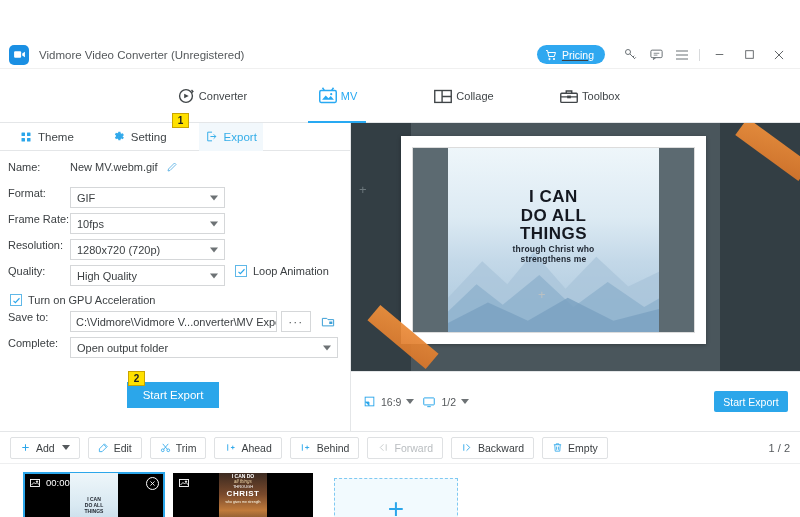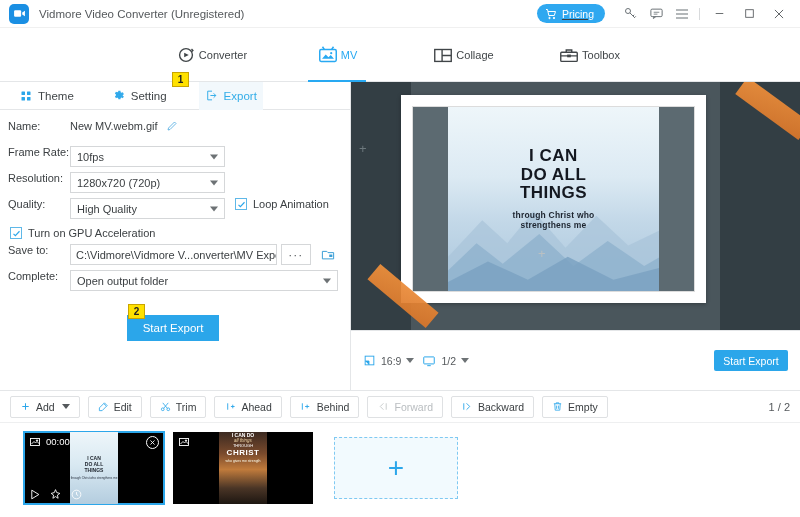--- a/index.html
+++ b/index.html
@@ -13,20 +13,21 @@
     position: relative;
   }
 
   
   .titlebar {
     height: 28px; width: 100%;
     display: flex; align-items: center;
     background: #ffffff;
     border-bottom: 1px solid #f0f0f0;
     position: relative;
+    margin-top: 41px;
   }
   .app-logo {
     width: 20px; height: 20px; margin-left: 9px;
     background: #1a8fe3; border-radius: 5px;
     display: flex; align-items: center; justify-content: center;
   }
   .app-logo svg { display:block; }
   .app-title {
     margin-left: 10px; font-size: 11.5px; color: #55595c;
   }
@@ -220,21 +221,21 @@
     position: absolute; bottom: 0; left: 0; right: 0; height: 62%;
   }
   .slide-text {
     position: absolute; left: 0; right: 0; top: 22%;
     text-align: center; color: #141820;
     font-weight: bold; line-height: 1.08;
     letter-spacing: .5px;
   }
   .st-big { font-size: 17px; }
   .st-sub {
-    margin-top: 7px; font-size: 8.5px; font-weight: bold;
+    font-size: 8.5px; font-weight: bold;
     color: #1d2530; letter-spacing: .2px; line-height: 1.25;
   }
   .tape {
     position: absolute; background: linear-gradient(160deg,#f0913c,#d9762a);
     opacity: .93;
   }
   .tape-tr { width: 78px; height: 21px; right: -12px; top: 16px; transform: rotate(36deg); }
   .tape-bl { width: 76px; height: 20px; left: 14px; bottom: 24px; transform: rotate(40deg); }
 
   .playbar {
@@ -486,20 +487,27 @@
       <div class="frow">
         <div class="flabel">Name:</div>
         <div class="fname">New MV.webm.gif</div>
         <span class="pencil">
           <svg width="12" height="12" viewBox="0 0 24 24" fill="none" stroke="currentColor" stroke-width="1.6">
             <path d="M4 20l4-1L20 7l-3-3L5 16z"></path>
           </svg>
         </span>
       </div>
 
+      <div class="frow">
+        <div class="flabel">Format:</div>
+        <div class="select">
+          <span>GIF</span>
+          <span class="caret"></span>
+        </div>
+      </div>
 
       <div class="frow">
         <div class="flabel">Frame Rate:</div>
         <div class="select">
           <span>10fps</span>
           <span class="caret"></span>
         </div>
       </div>
 
       <div class="frow">

